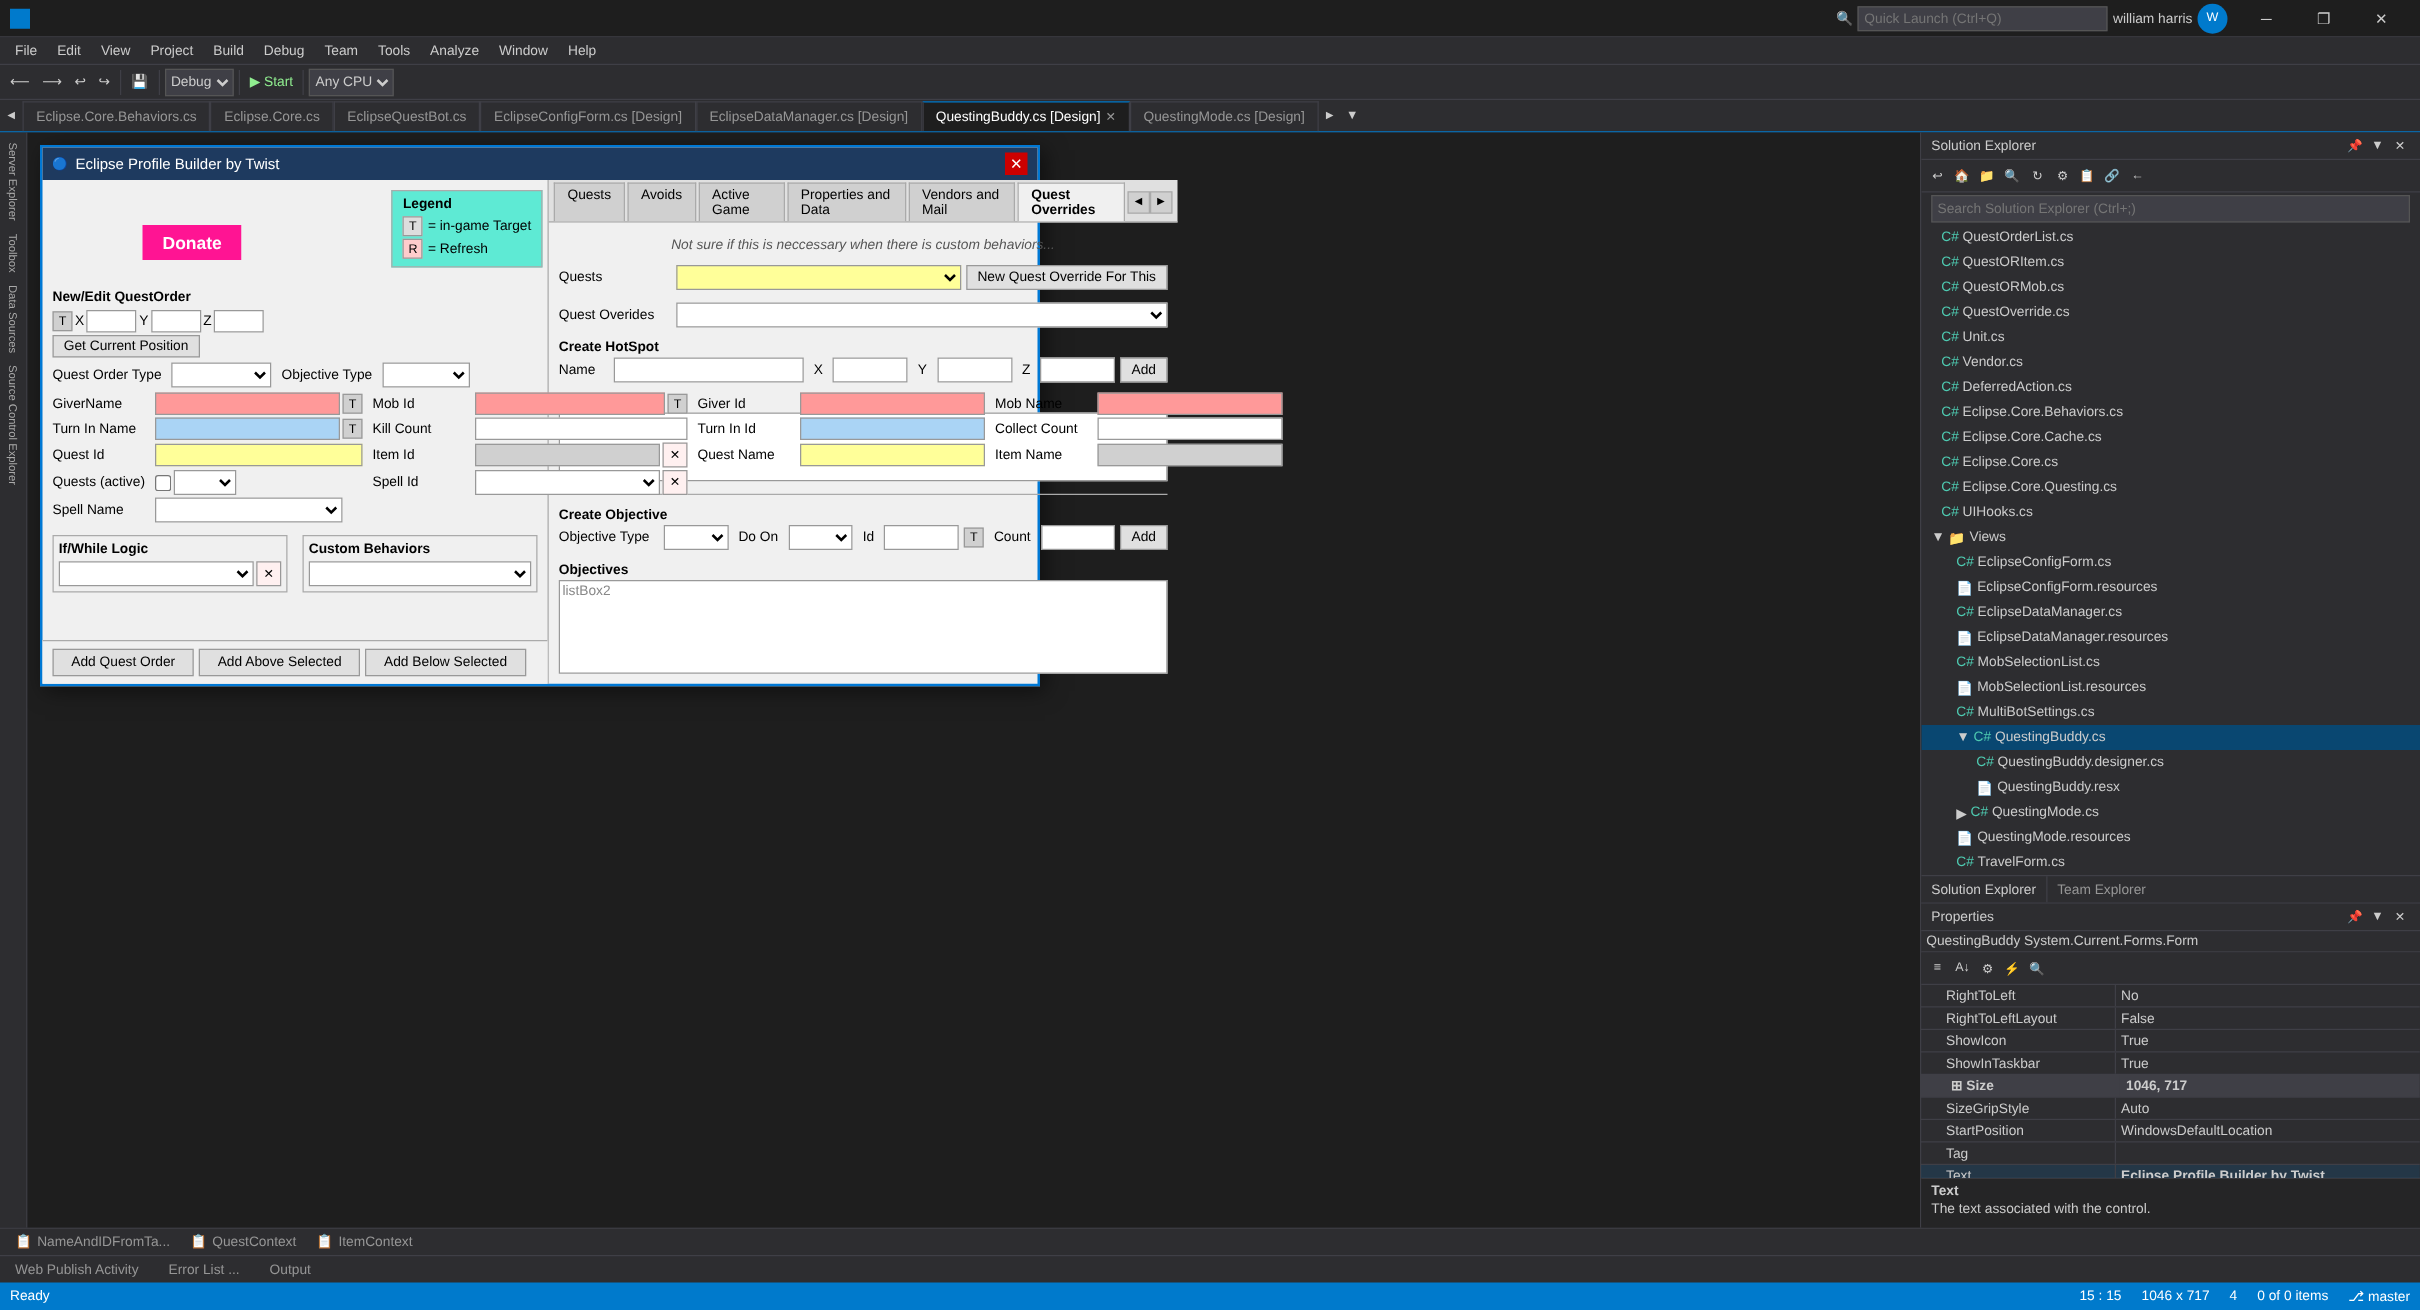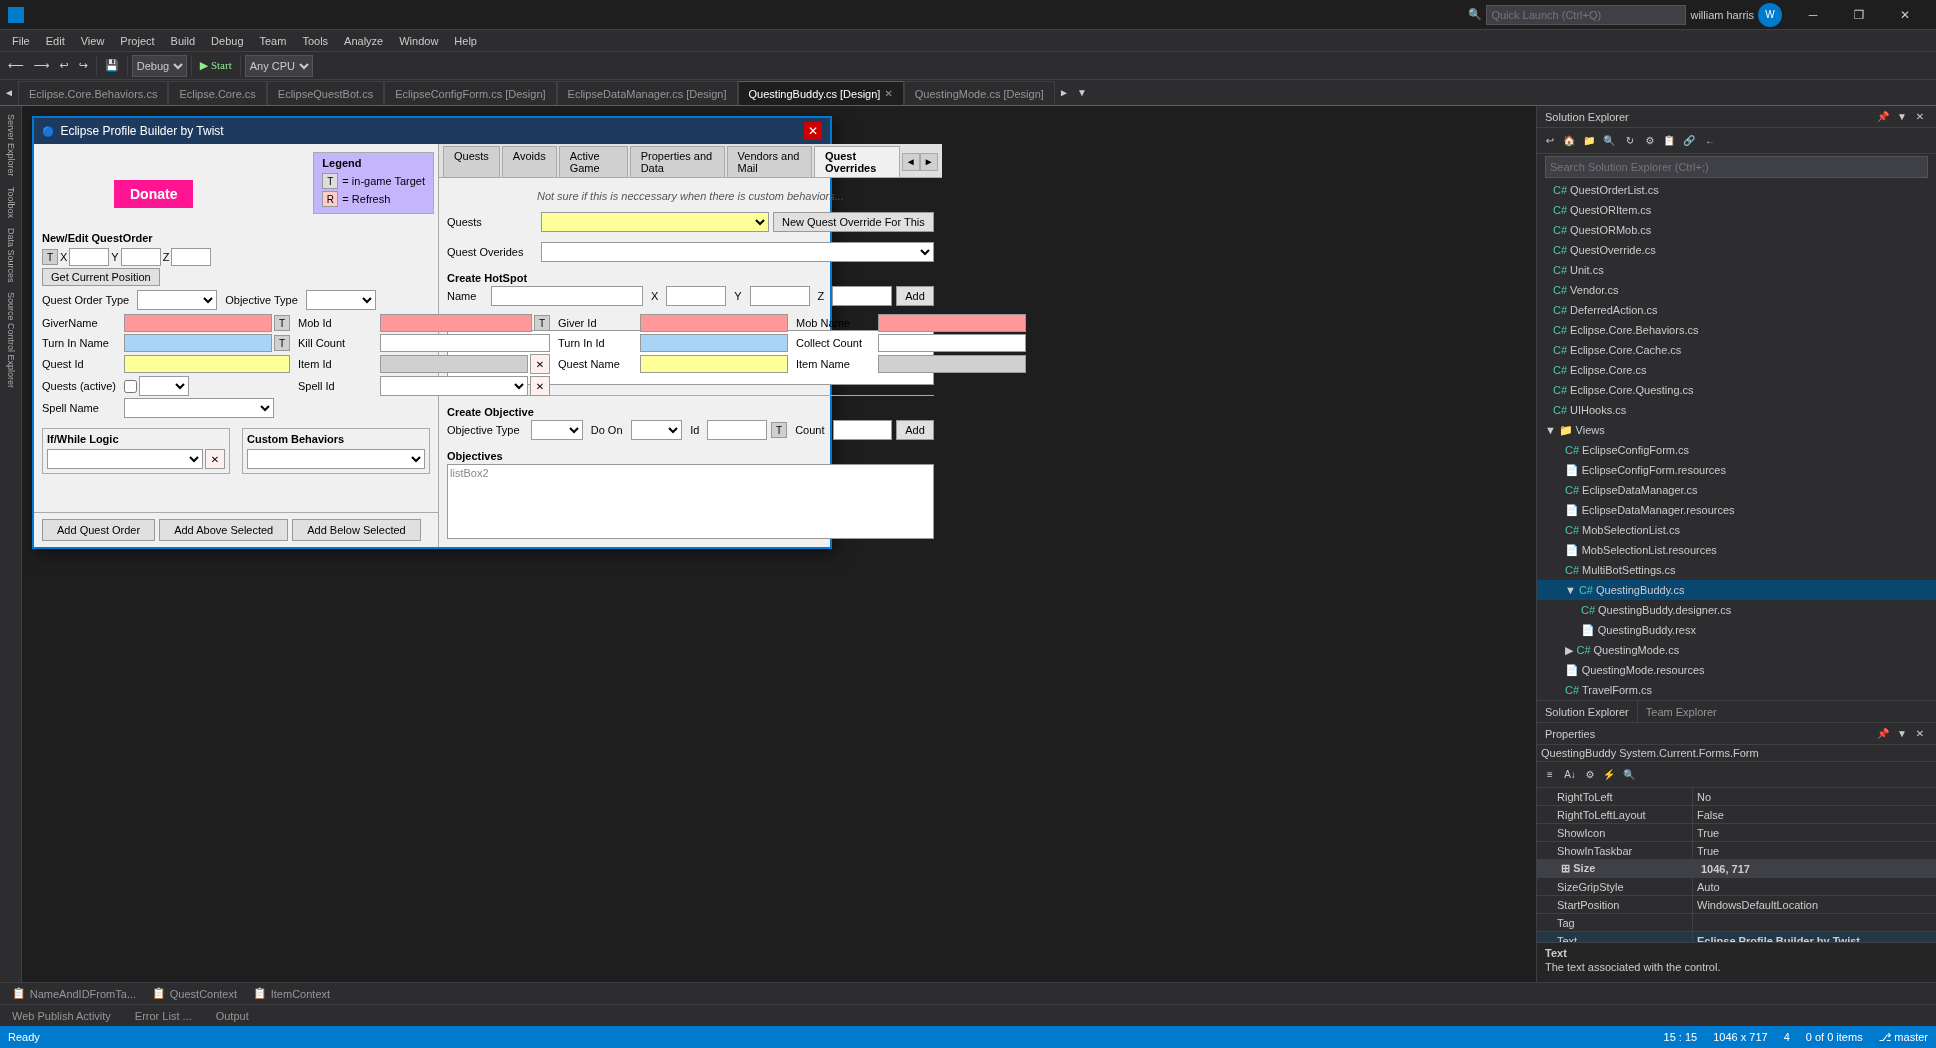--- a/index.html
+++ b/index.html
@@ -548,21 +548,21 @@
       justify-content: center;
     }
     .refresh-btn {
       background: #fff0f0;
     }
 
     
     .legend-box {
       border: 1px solid #aaa;
       padding: 4px 8px;
-      background: #c4b5fd;
+      background: #5eead4;
       position: absolute;
       top: 8px;
       right: 8px;
       font-size: 11px;
     }
     .legend-title {
       font-weight: bold;
       margin-bottom: 4px;
     }
     .legend-row {
@@ -735,21 +735,21 @@
   <button class="toolbar-btn">⟶</button>
   <button class="toolbar-btn">↩</button>
   <button class="toolbar-btn">↪</button>
   <div class="toolbar-separator"></div>
   <button class="toolbar-btn">💾</button>
   <div class="toolbar-separator"></div>
   <select style="height:22px;background:#3f3f46;border:1px solid #555;color:#ccc;font-size:11px;">
     <option>Debug</option>
   </select>
   <span class="toolbar-separator"></span>
-  <button class="toolbar-btn" style="color:#90ee90;font-family:Liberation Serif, serif;">▶ Start</button>
+  <button class="toolbar-btn" style="color:#90ee90;">▶ Start</button>
   <span class="toolbar-separator"></span>
   <select style="height:22px;background:#3f3f46;border:1px solid #555;color:#ccc;font-size:11px;">
     <option>Any CPU</option>
   </select>
 </div>
 
 <div class="tab-bar">
   <button class="tab-nav-btn">◄</button>
   <div class="tab">
     <span>Eclipse.Core.Behaviors.cs</span>

